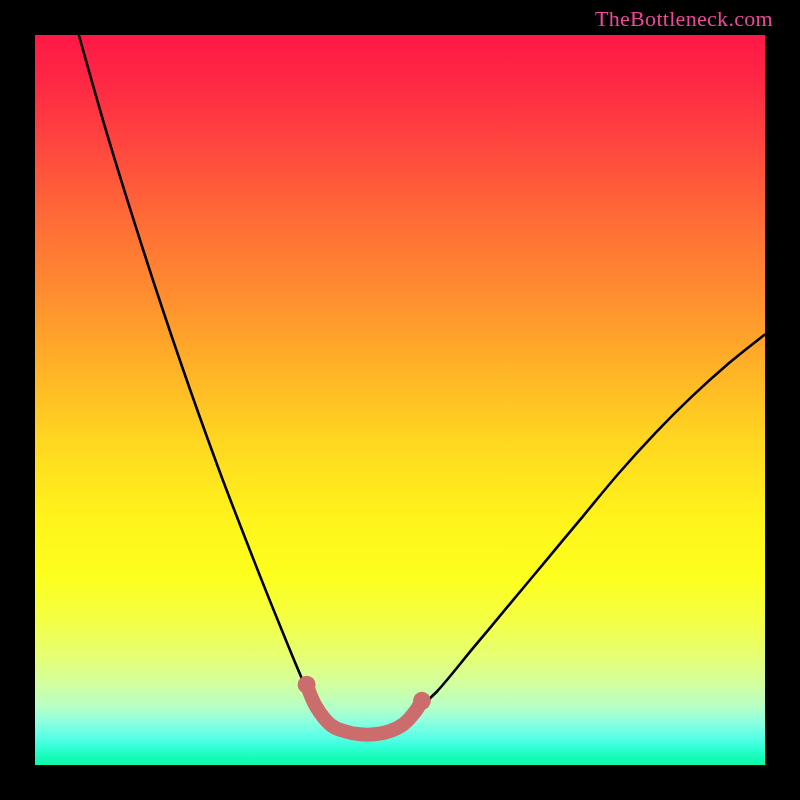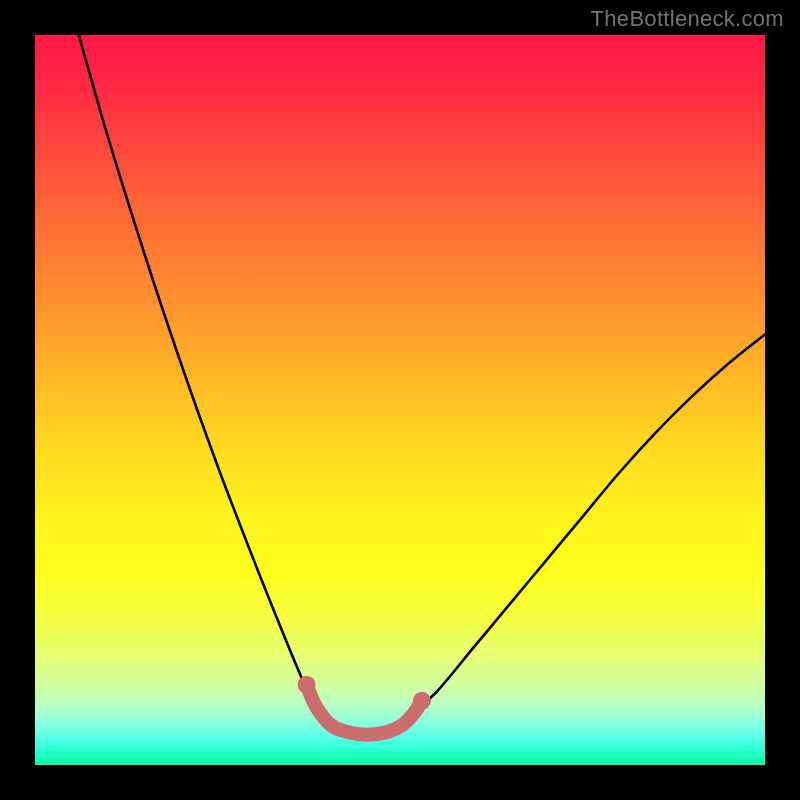--- a/index.html
+++ b/index.html
@@ -48,24 +48,24 @@
   .overlay-svg {
     position: absolute;
     left: 0;
     top: 0;
     width: 730px;
     height: 730px;
   }
   .watermark {
     position: absolute;
     top: 6px;
-    right: 16px;
-    font-family: Liberation Sans, sans-serif;
+    right: 27px;
+    font-family: Liberation Serif, serif;
     font-size: 22px;
-    color: #737373;
+    color: #ec4899;
     letter-spacing: 0.3px;
   }
 </style>
 </head>
 <body>
 
 <div class="frame">
   <div class="plot-area">
     <svg class="overlay-svg" viewBox="0 0 730 730" preserveAspectRatio="none">
         <path d="M 43.8 0.0 C 49.1 18.4, 61.2 62.8, 73.0 102.2 C 84.8 141.6, 96.4 178.3, 109.5 219.0 C 122.6 259.7, 132.9 290.4, 146.0 328.5 C 159.1 366.6, 169.4 395.2, 182.5 430.7 C 195.6 466.2, 207.2 495.4, 219.0 525.6 C 230.8 555.8, 239.7 577.6, 248.2 598.6 C 256.7 619.6, 261.2 630.6, 266.4 642.4 C 271.7 654.2, 272.8 656.4, 277.4 664.3 C 282.0 672.2, 286.7 680.3, 292.0 686.2 C 297.3 692.1, 301.3 694.5, 306.6 697.1 C 311.9 699.8, 315.9 700.1, 321.2 700.8 C 326.5 701.5, 330.5 701.5, 335.8 700.8 C 341.1 700.1, 345.1 699.1, 350.4 697.1 C 355.7 695.2, 359.7 693.8, 365.0 689.9 C 370.3 685.9, 373.0 681.2, 379.6 675.3 C 386.2 669.3, 391.0 668.2, 401.5 657.0 C 412.0 645.8, 424.9 629.0, 438.0 613.2 C 451.1 597.4, 461.4 585.2, 474.5 569.4 C 487.6 553.6, 497.9 541.4, 511.0 525.6 C 524.1 509.8, 534.4 497.6, 547.5 481.8 C 560.6 466.0, 570.9 453.1, 584.0 438.0 C 597.1 422.9, 607.4 411.6, 620.5 397.8 C 633.6 384.1, 643.9 373.8, 657.0 361.4 C 670.1 348.9, 680.4 339.7, 693.5 328.5 C 706.6 317.3, 723.4 304.6, 730.0 299.3" fill="none" stroke="#000000" stroke-width="2.6"></path>

